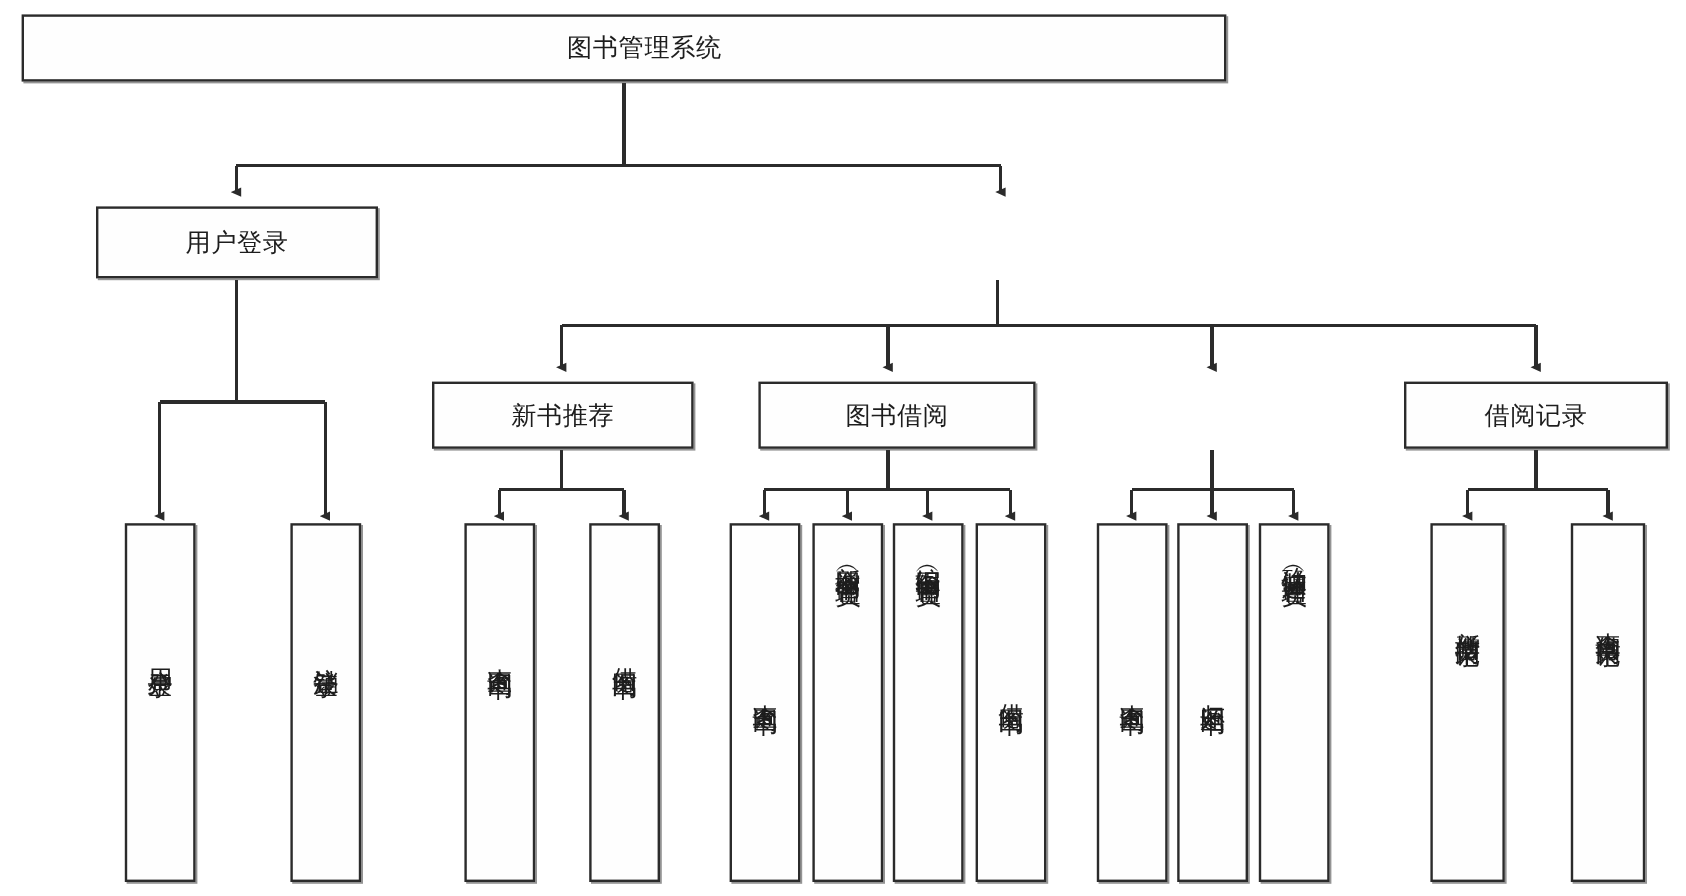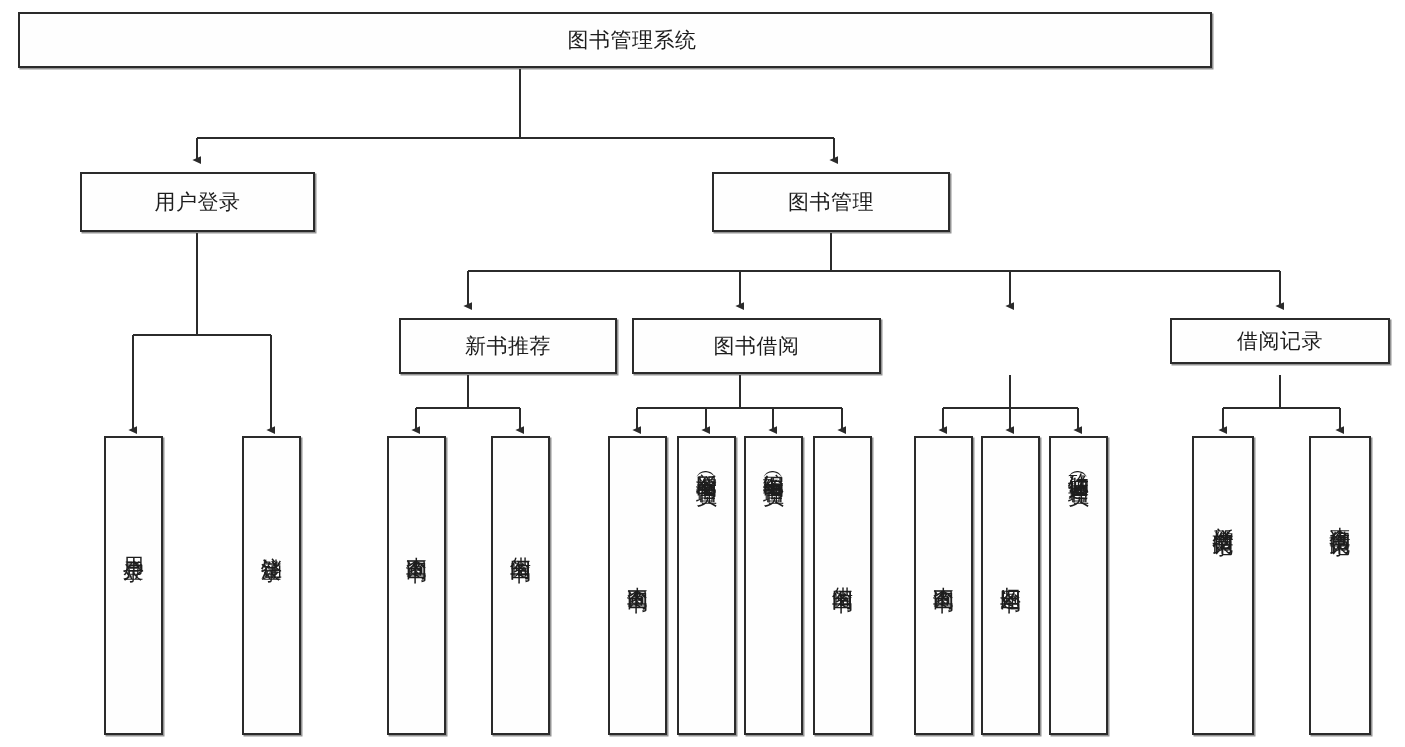--- a/index.html
+++ b/index.html
@@ -128,38 +128,35 @@
       <path d="M1010,408 L1010,430" marker-end="url(#arrow)"></path>
       <path d="M1078,408 L1078,430" marker-end="url(#arrow)"></path>
 
       <path d="M1280,375 L1280,408"></path>
       <path d="M1223,408 L1340,408"></path>
       <path d="M1223,408 L1223,430" marker-end="url(#arrow)"></path>
       <path d="M1340,408 L1340,430" marker-end="url(#arrow)"></path>
     </g>
   </svg>
 
-  <div class="node horizontal" style="left:18px; top:12px; width:1194px; height:56px;padding-left:34px;">
+  <div class="node horizontal" style="left:18px; top:12px; width:1004px; height:56px;padding-left:34px;">
     <span class="label">图书管理系统</span>
   </div>
 
   <div class="node horizontal" style="left:80px; top:172px; width:235px; height:60px;">
     <span class="label">用户登录</span>
   </div>
-  <div class="node horizontal" style="left:712px; top:172px; width:238px; height:60px;">
-    <span class="label">图书管理</span>
-  </div>
-
-  <div class="node horizontal" style="left:360px; top:318px; width:218px; height:56px;margin-left:39px;">
+
+  <div class="node horizontal" style="left:360px; top:318px; width:218px; height:56px;">
     <span class="label">新书推荐</span>
   </div>
-  <div class="node horizontal" style="left:632px; top:318px; width:249px; height:56px;">
+  <div class="node horizontal" style="left:632px; top:318px; width:231px; height:56px;">
     <span class="label">图书借阅</span>
   </div>
-  <div class="node horizontal" style="left:1170px; top:318px; width:220px; height:46px;">
+  <div class="node horizontal" style="left:1170px; top:318px; width:220px; height:56px;">
     <span class="label">借阅记录</span>
   </div>
 
   <div class="node vertical mid2" style="left:104px; top:436px; width:59px; height:299px;">
     <span class="label">用户登录</span>
   </div>
   <div class="node vertical mid2" style="left:242px; top:436px; width:59px; height:299px;">
     <span class="label">注销登录</span>
   </div>
 

